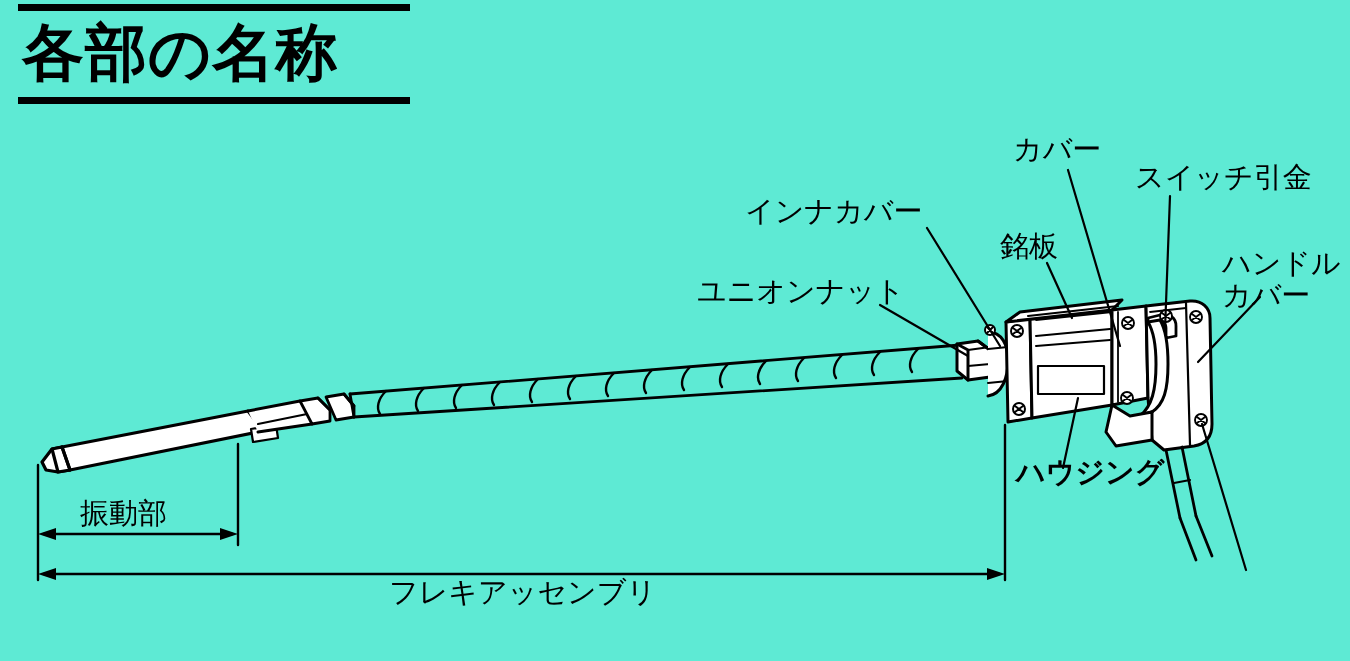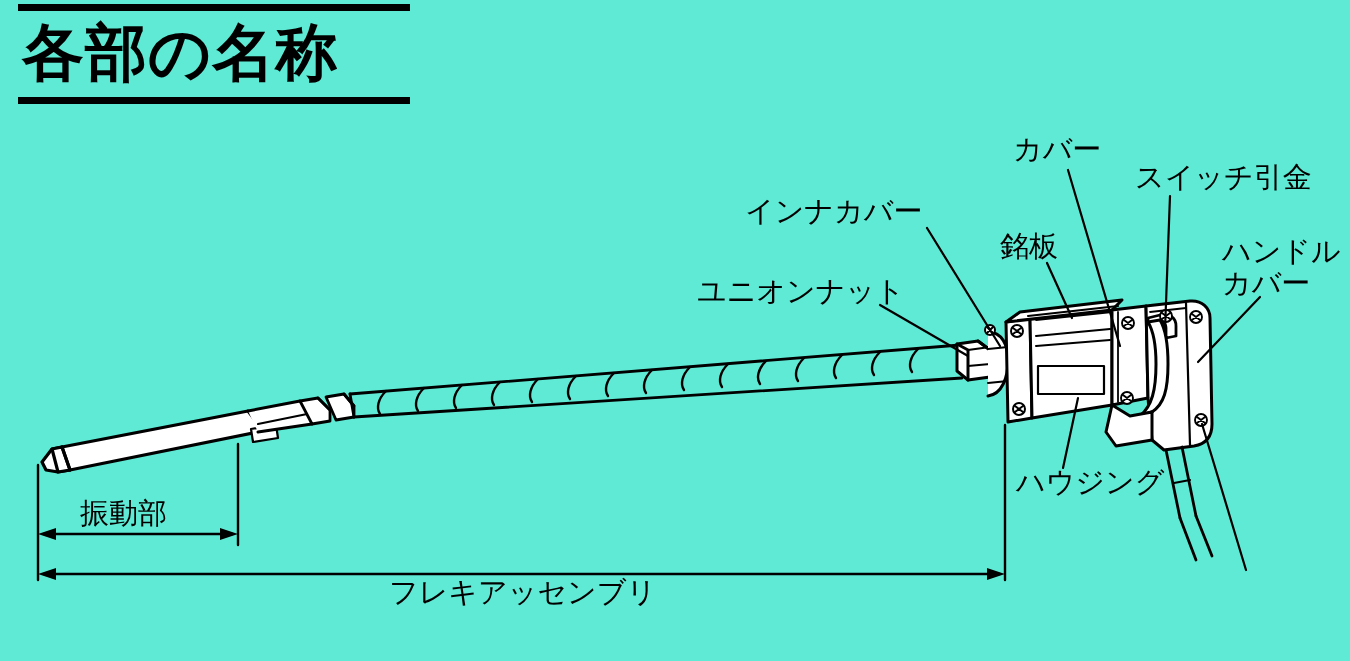--- a/index.html
+++ b/index.html
@@ -59,29 +59,29 @@
 
   
   .label {
     position: absolute;
     font-size: 29px;
     line-height: 33px;
     white-space: nowrap;
     color: #000000;
     font-family: "Liberation Sans", "DejaVu Sans", sans-serif;
   }
-  .label.two-line { line-height: 32px; }
+  .label.two-line { line-height: 32px; margin-top: 12px; }
 
   #label-cover          { left: 1013px; top: 133px; }
   #label-switch-trigger { left: 1135px; top: 161px; }
   #label-inner-cover    { left: 745px;  top: 195px; }
   #label-nameplate      { left: 1000px; top: 230px; }
   #label-handle-cover   { left: 1222px; top: 235px; }
   #label-union-nut      { left: 697px;  top: 275px; }
-  #label-housing        { left: 1016px; top: 466px; }
+  #label-housing        { left: 1016px; top: 456px; font-weight: bold; }
   #label-small-screw    { left: 1232px; top: 578px; }
   #label-vibrating-part { left: 80px;   top: 497px; }
   #label-flex-assembly  { left: 389px;  top: 531px; margin-top: 45px; }
 </style>
 </head>
 <body>
 
 <div id="page">
 
   <div id="title-block">

